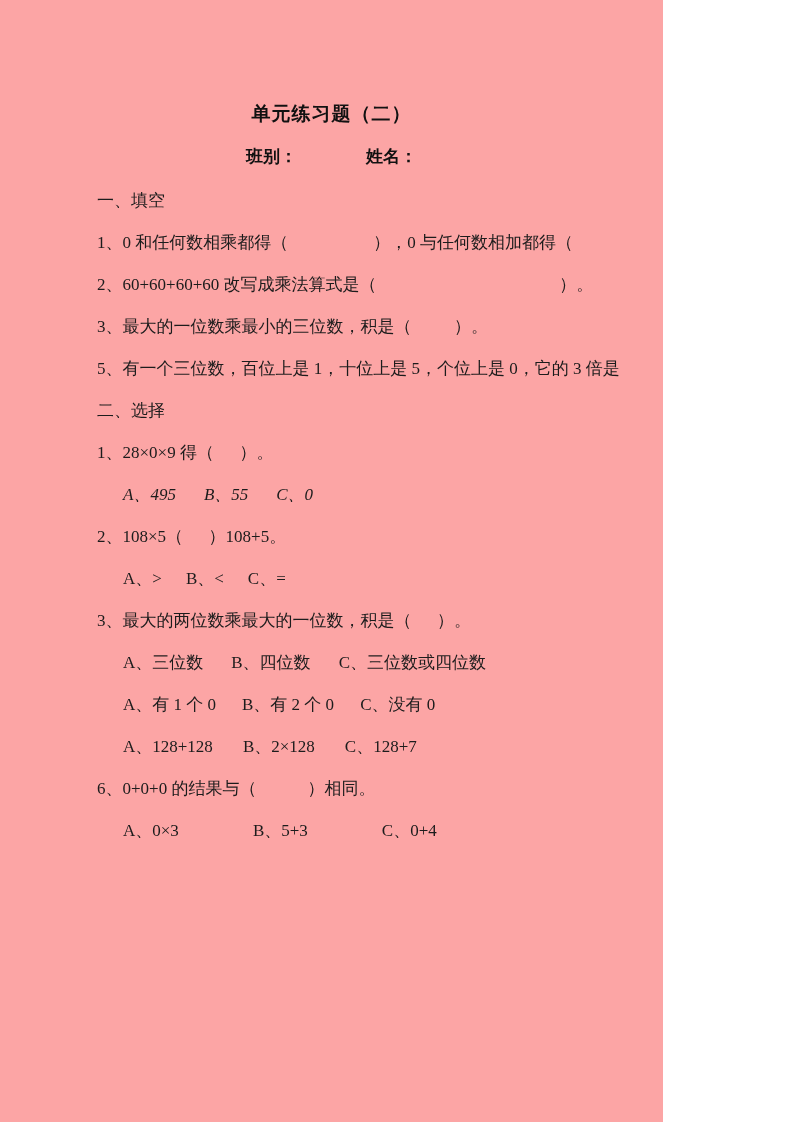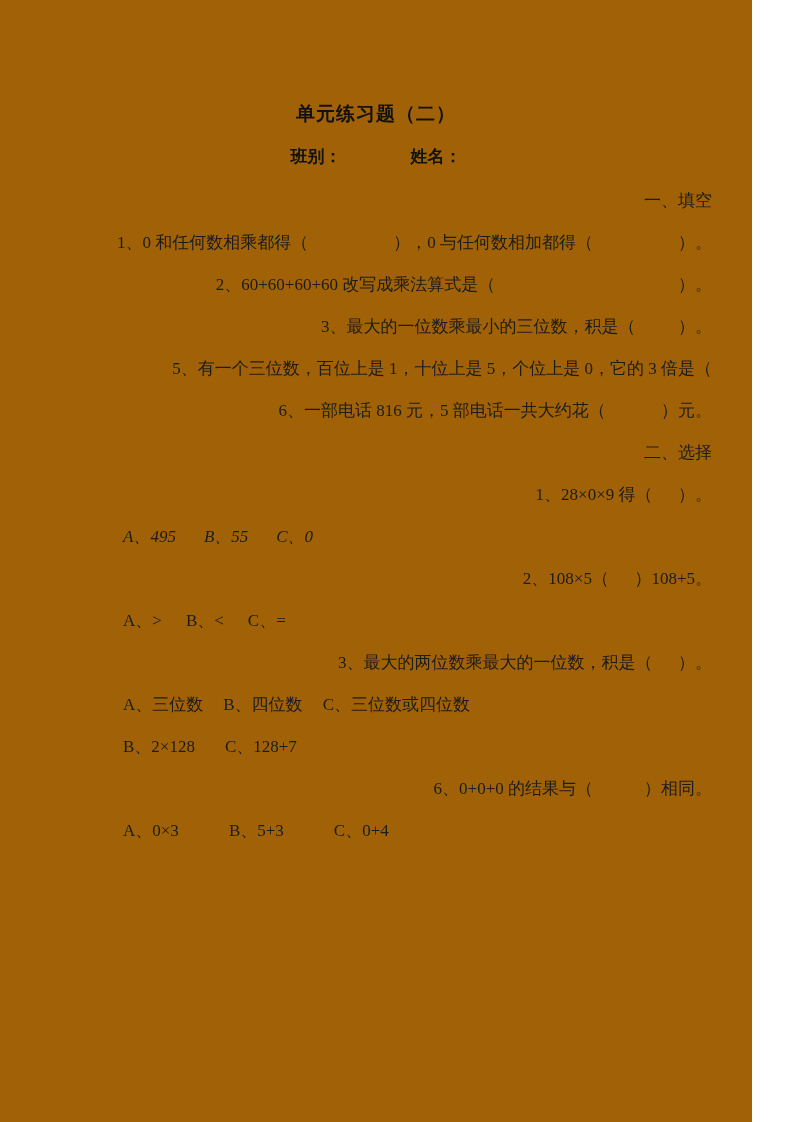--- a/index.html
+++ b/index.html
@@ -2,23 +2,23 @@
 <html><head>
 <meta charset="utf-8">
 <style>
   html, body {
     margin: 0;
     padding: 0;
     background: #ffffff;
   }
   .page {
     position: relative;
-    width: 752px;
+    width: 663px;
     height: 1122px;
-    background: #a16207;
+    background: #fca5a5;
     color: #1c1c1c;
     overflow: hidden;
     font-family: "Liberation Serif", "DejaVu Serif", serif;
   }
   .title {
     margin: 0;
     padding-top: 104px;
     text-align: center;
     font-family: "Liberation Sans", "DejaVu Sans", sans-serif;
     font-weight: bold;
@@ -36,42 +36,41 @@
     font-weight: bold;
     font-size: 17px;
     line-height: 18px;
     color: #111111;
   }
   .body {
     margin-top: 14px;
     padding-left: 97px;
     padding-right: 40px;
     font-size: 17px;
-    text-align: right;
   }
   .line {
     height: 42px;
     line-height: 42px;
     white-space: pre-wrap;
     overflow: hidden;
   }
   .opts {
     padding-left: 26px;
     display: flex;
     align-items: center;
   }
   .opt {
     white-space: pre-wrap;
   }
   .g28 { column-gap: 28px; font-style: italic; }
   .g24 { column-gap: 24px; }
-  .g12 { column-gap: 20px; }
+  .g12 { column-gap: 28px; }
   .g26 { column-gap: 26px; }
   .g30 { column-gap: 30px; }
-  .g50 { column-gap: 50px; }
+  .g50 { column-gap: 74px; }
 </style>
 </head>
 <body>
 
 <div class="page">
 
   <h1 class="title">单元练习题（二）</h1>
 
   <div class="subhead">
     <span>班别：</span>
@@ -79,21 +78,20 @@
   </div>
 
   <div class="body">
 
     <div class="line">一、填空</div>
 
     <div class="line">1、0 和任何数相乘都得（                    ），0 与任何数相加都得（                    ）。</div>
     <div class="line">2、60+60+60+60 改写成乘法算式是（                                           ）。</div>
     <div class="line">3、最大的一位数乘最小的三位数，积是（          ）。</div>
     <div class="line">5、有一个三位数，百位上是 1，十位上是 5，个位上是 0，它的 3 倍是（           ）。</div>
-    <div class="line">6、一部电话 816 元，5 部电话一共大约花（             ）元。</div>
 
     <div class="line">二、选择</div>
 
     <div class="line">1、28×0×9 得（      ）。</div>
     <div class="line opts g28">
       <span class="opt">A、495</span>
       <span class="opt">B、55</span>
       <span class="opt">C、0</span>
     </div>
 
@@ -104,22 +102,28 @@
       <span class="opt">C、=</span>
     </div>
 
     <div class="line">3、最大的两位数乘最大的一位数，积是（      ）。</div>
     <div class="line opts g12">
       <span class="opt">A、三位数</span>
       <span class="opt">B、四位数</span>
       <span class="opt">C、三位数或四位数</span>
     </div>
 
+    <div class="line opts g26">
+      <span class="opt">A、有 1 个 0</span>
+      <span class="opt">B、有 2 个 0</span>
+      <span class="opt">C、没有 0</span>
+    </div>
 
     <div class="line opts g30">
+      <span class="opt">A、128+128</span>
       <span class="opt">B、2×128</span>
       <span class="opt">C、128+7</span>
     </div>
 
     <div class="line">6、0+0+0 的结果与（            ）相同。</div>
     <div class="line opts g50">
       <span class="opt">A、0×3</span>
       <span class="opt">B、5+3</span>
       <span class="opt">C、0+4</span>
     </div>

